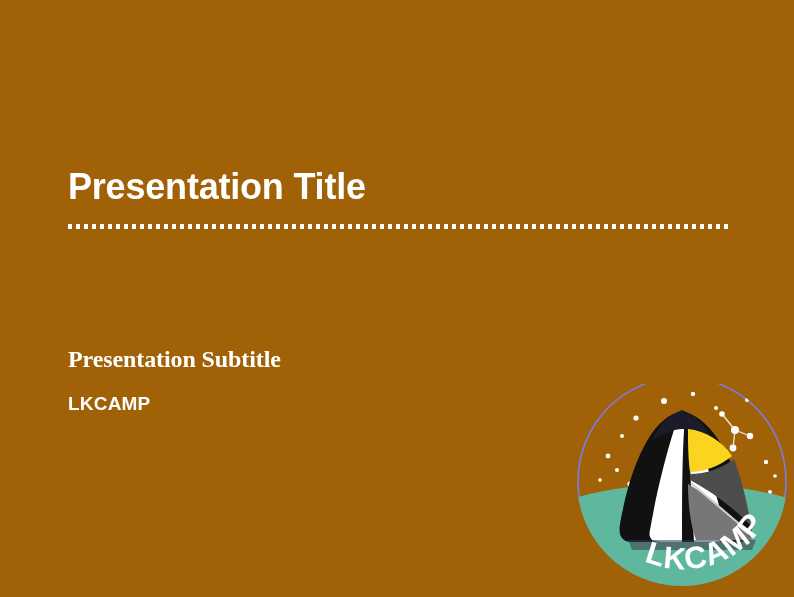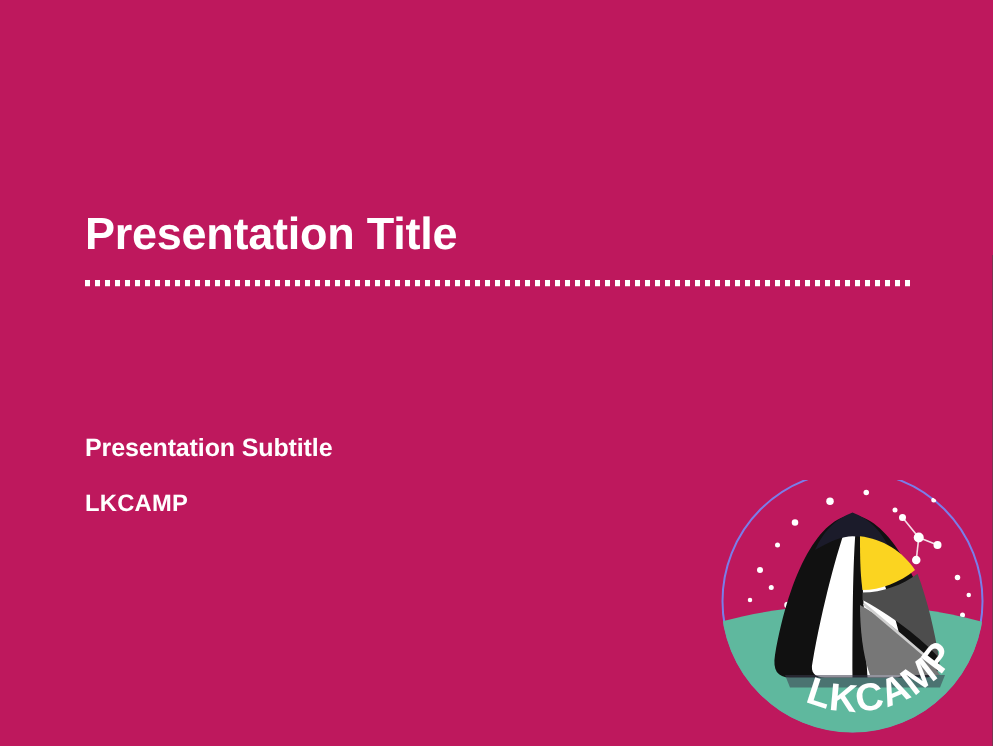--- a/index.html
+++ b/index.html
@@ -5,21 +5,21 @@
   html, body {
     margin: 0;
     padding: 0;
     background: #4a4a4a;
   }
   #slide {
     position: relative;
     width: 794px;
     height: 597px;
     overflow: hidden;
-    background: #be185d;
+    background: #a16207;
     font-family: "Liberation Sans", "DejaVu Sans", sans-serif;
   }
 
   
   #title-block {
     position: absolute;
     left: 68px;
     top: 166px;
     width: 662px;
   }
@@ -44,26 +44,27 @@
   }
 
   
   #subtitle-block {
     position: absolute;
     left: 68px;
     top: 344px;
     width: 500px;
   }
   #presentation-subtitle {
-    font-size: 20px;
+    font-size: 24px;
     font-weight: bold;
     color: #ffffff;
     line-height: 30px;
     letter-spacing: -0.1px;
     white-space: nowrap;
+    font-family: Liberation Serif, serif;
   }
   #presentation-author {
     margin-top: 18px;
     font-size: 19px;
     font-weight: bold;
     color: #ffffff;
     line-height: 24px;
     letter-spacing: 0.2px;
     white-space: nowrap;
   }

